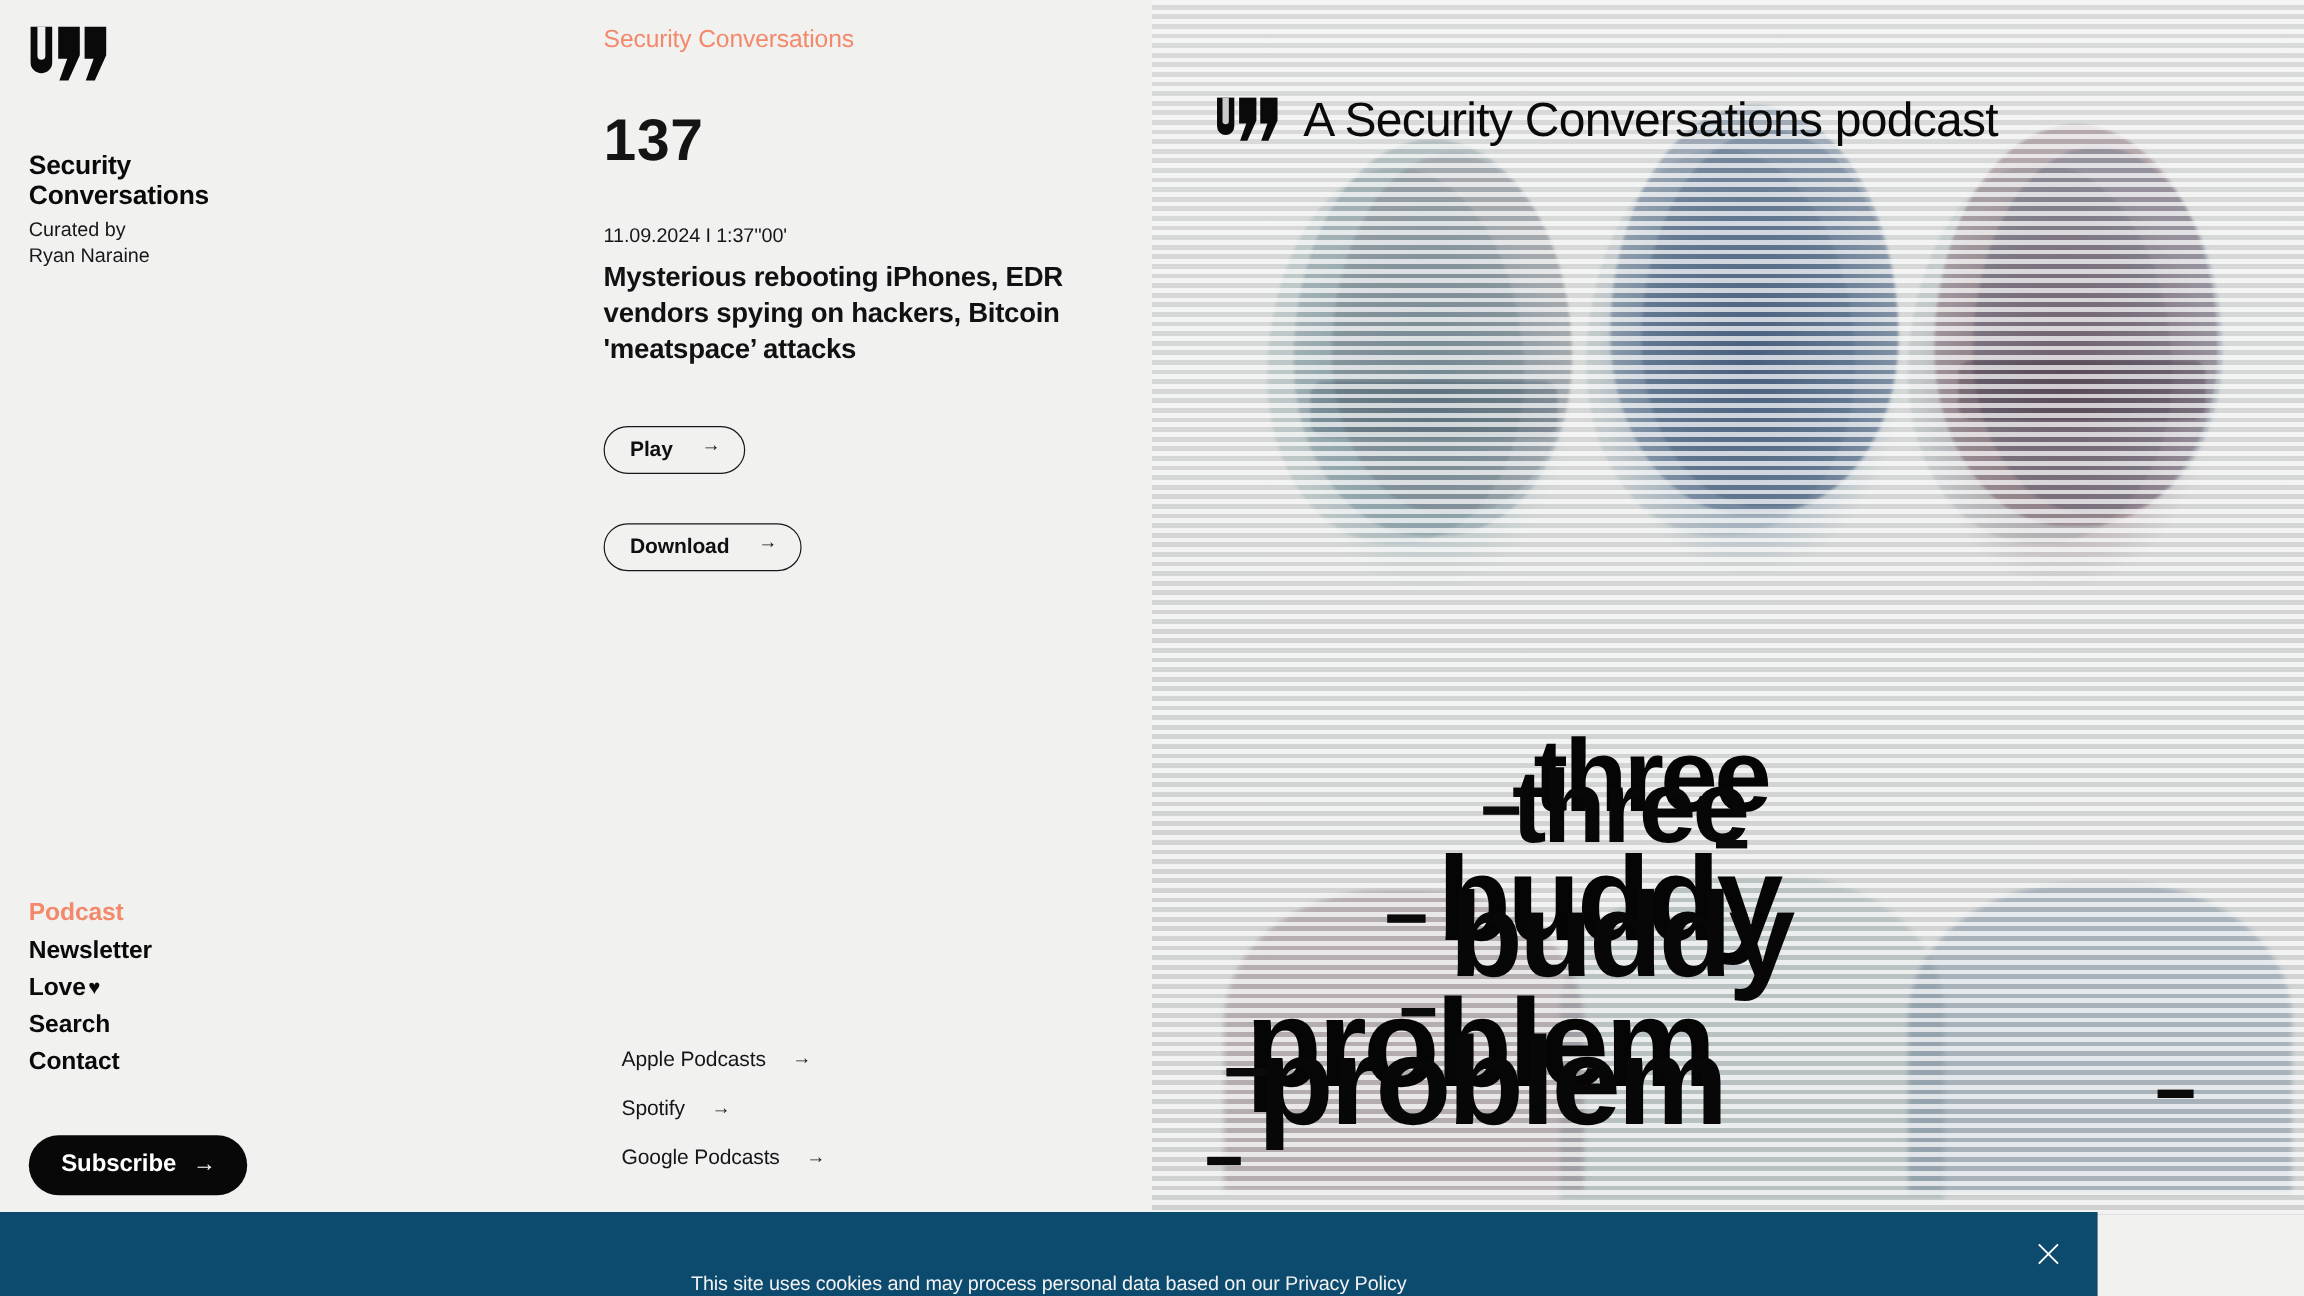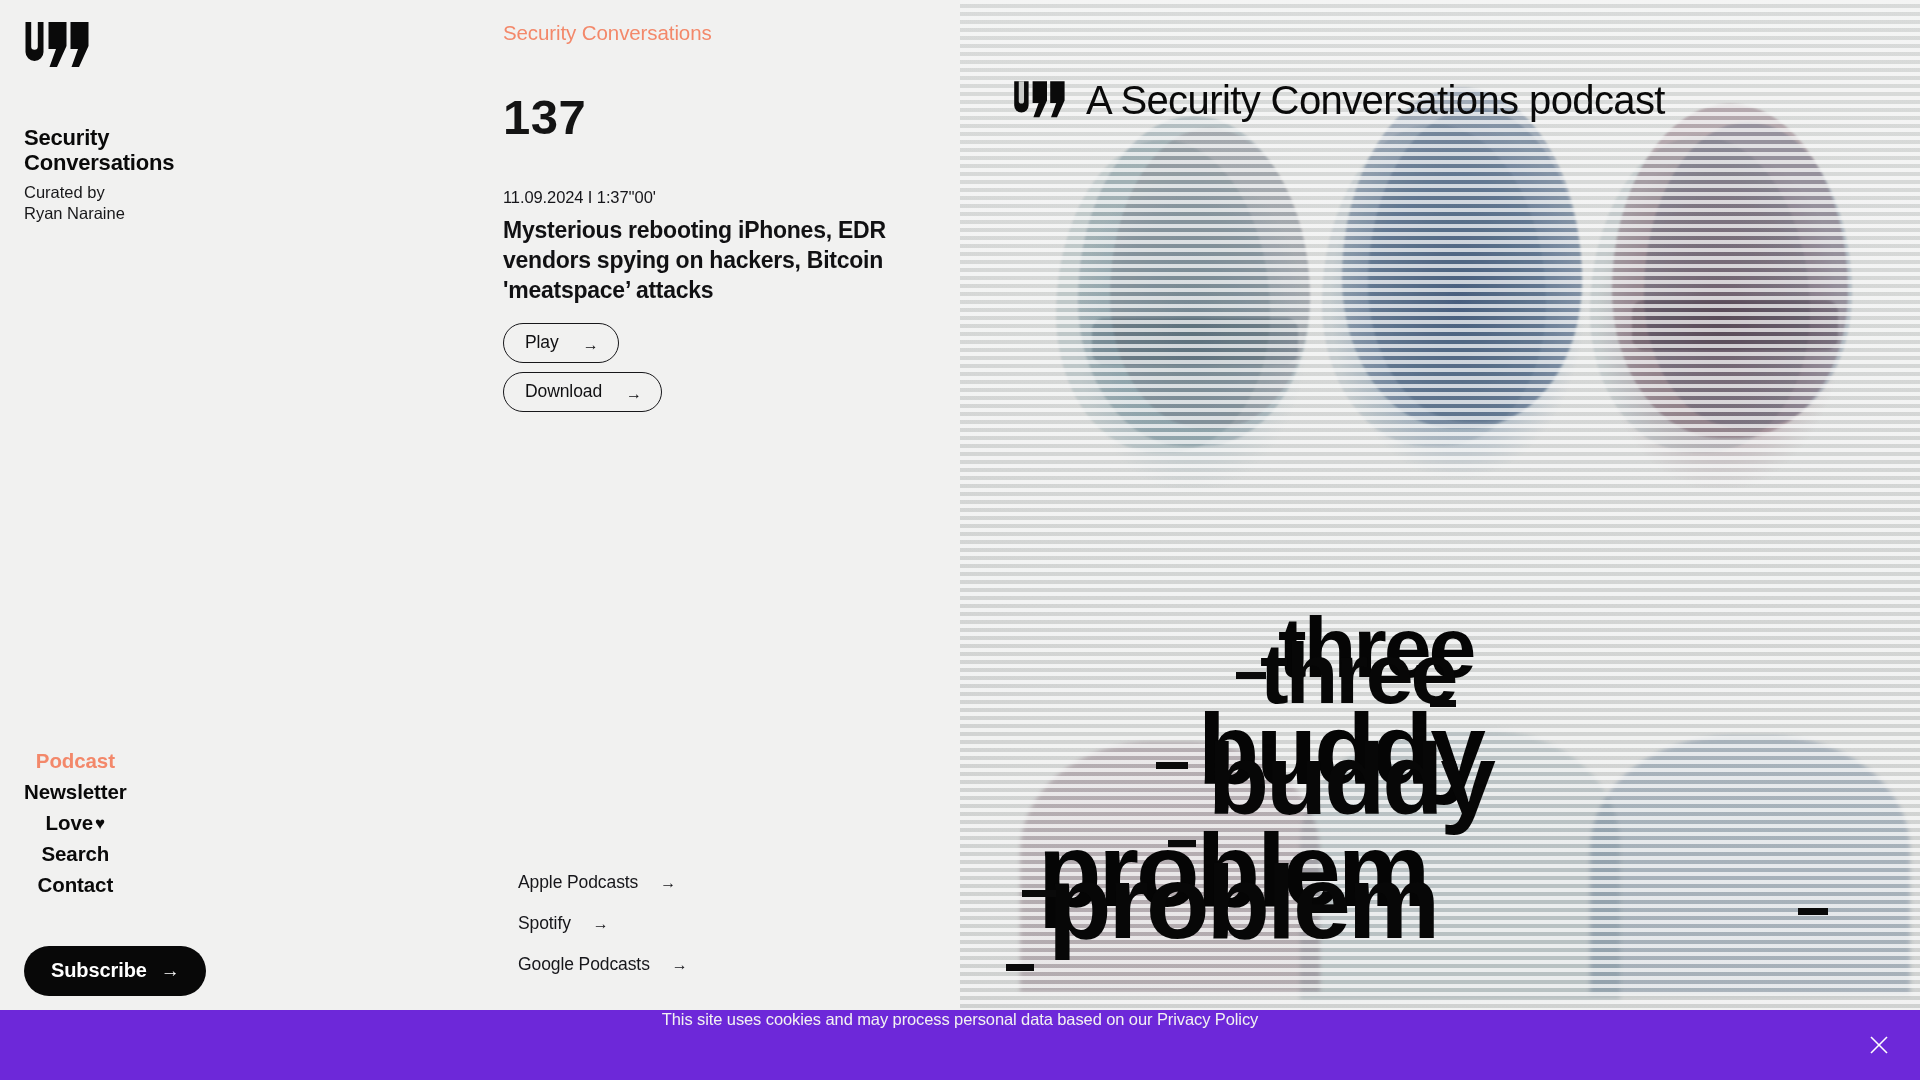--- a/index.html
+++ b/index.html
@@ -51,21 +51,20 @@
     line-height: 1.28;
     font-weight: 400;
     color: #18181A;
   }
 
   .nav-menu {
     position: absolute;
     left: 24px;
     top: 748px;
     list-style: none;
-    text-align: center;
   }
   .nav-item {
     font-size: 20.5px;
     line-height: 1.22;
     font-weight: 600;
     letter-spacing: -0.1px;
     color: #0A0A0A;
     margin-bottom: 6px;
     cursor: pointer;
     white-space: nowrap;
@@ -146,34 +145,35 @@
     color: #111113;
   }
 
   .pill-btns {
     position: absolute;
     top: 323px;
     left: 0;
   }
   .pill-btn {
     display: inline-flex;
-    align-items: flex-end;
+    align-items: flex-start;
     justify-content: space-between;
     gap: 24px;
     background: transparent;
     border: 1.3px solid #17171A;
     border-radius: 999px;
     padding: 8px 19px 9px 21px;
     font-family: inherit;
     font-size: 17.5px;
-    font-weight: 400;
+    font-weight: 700;
     letter-spacing: -0.1px;
     color: #101012;
     cursor: pointer;
     margin-bottom: 9px;
+    margin-top: 32px;
   }
   .pill-btn .arrow { font-size: 16px; line-height: 1; }
   .pill-row { display: block; }
 
   .platform-links {
     position: absolute;
     top: 872px;
     left: 15px;
     list-style: none;
   }
@@ -293,25 +293,25 @@
     position: absolute;
     background: #0A0A0A;
     height: 7px;
   }
 
   
   .cookie-bar {
     position: absolute;
     left: 0;
     bottom: 0;
-    width: 1920px;
+    width: 1748px;
     height: 70px;
-    background: #6d28d9;
+    background: #0c4a6e;
     display: flex;
-    align-items: flex-start;
+    align-items: flex-end;
     justify-content: center;
   }
   .cookie-text {
     font-size: 16.5px;
     font-weight: 400;
     letter-spacing: -0.1px;
     color: #F2F2F2;
   }
   .cookie-text .policy-link {
     color: #F2F2F2;

